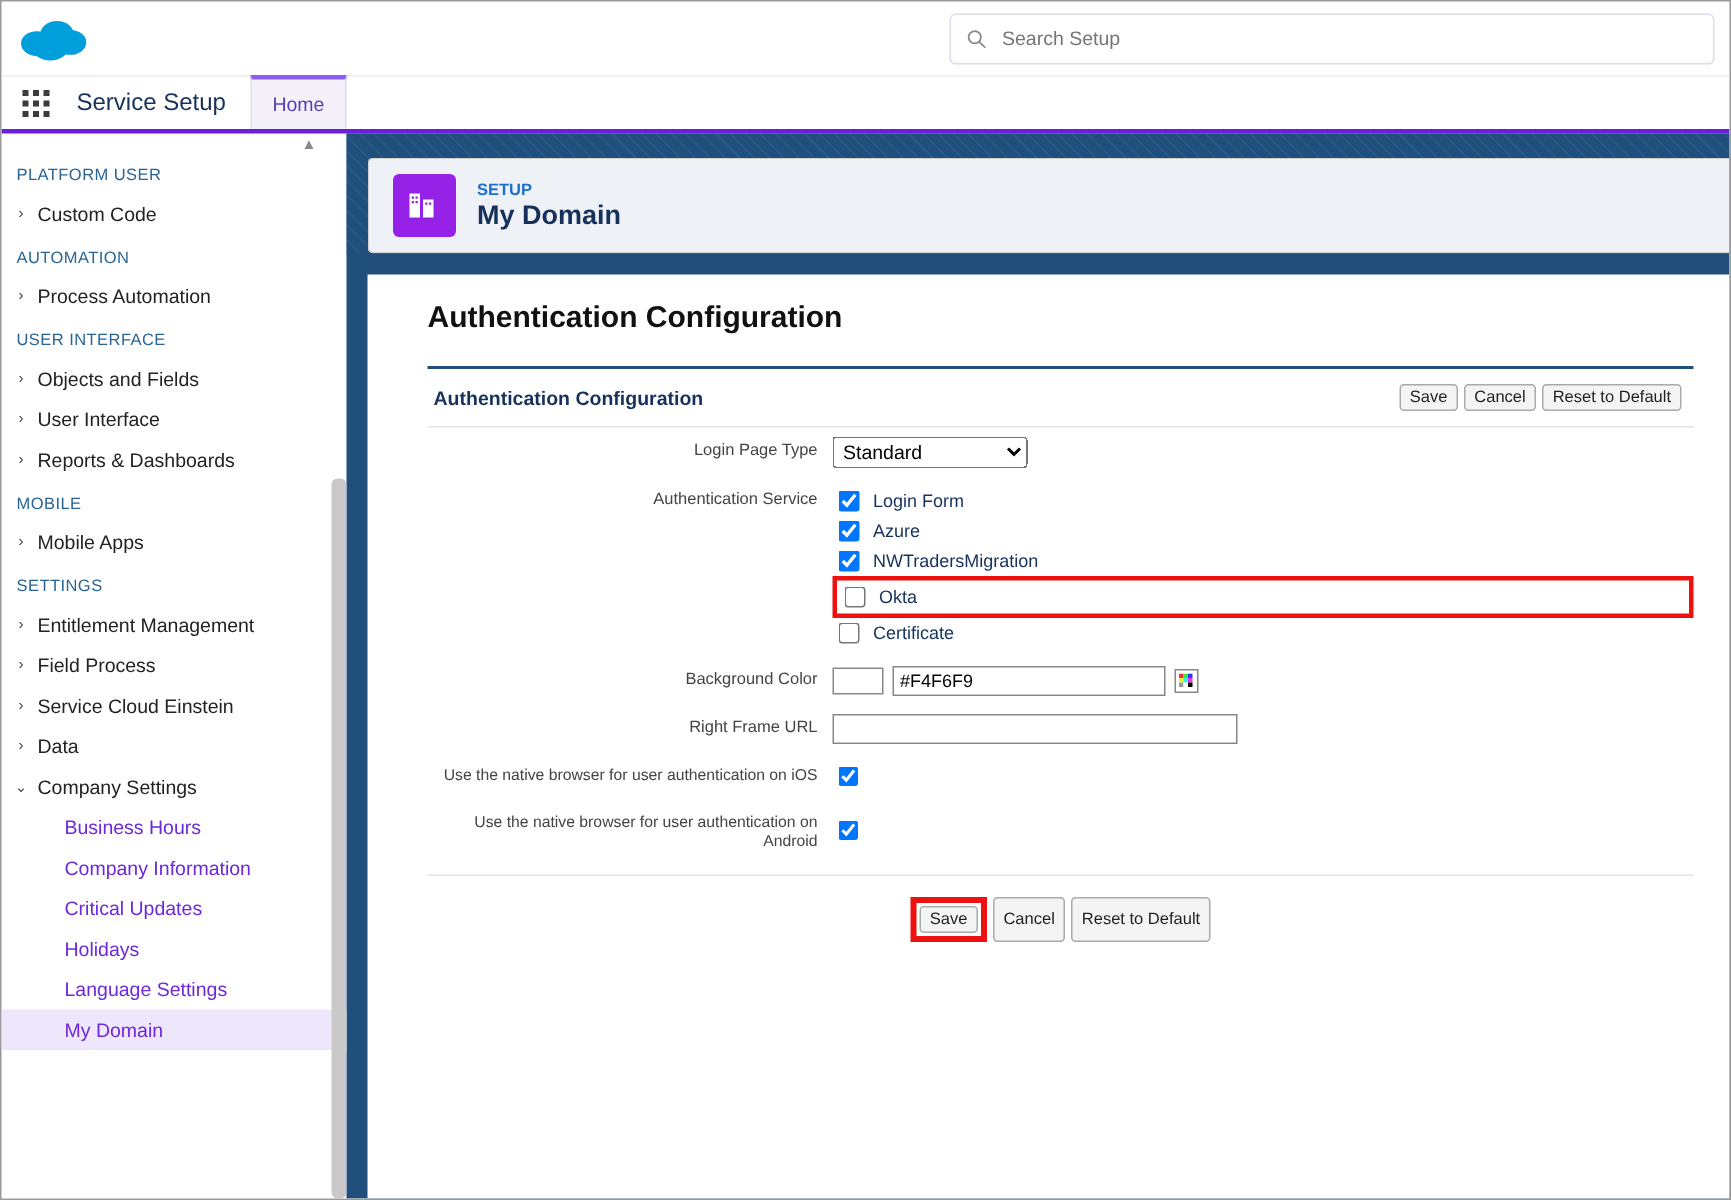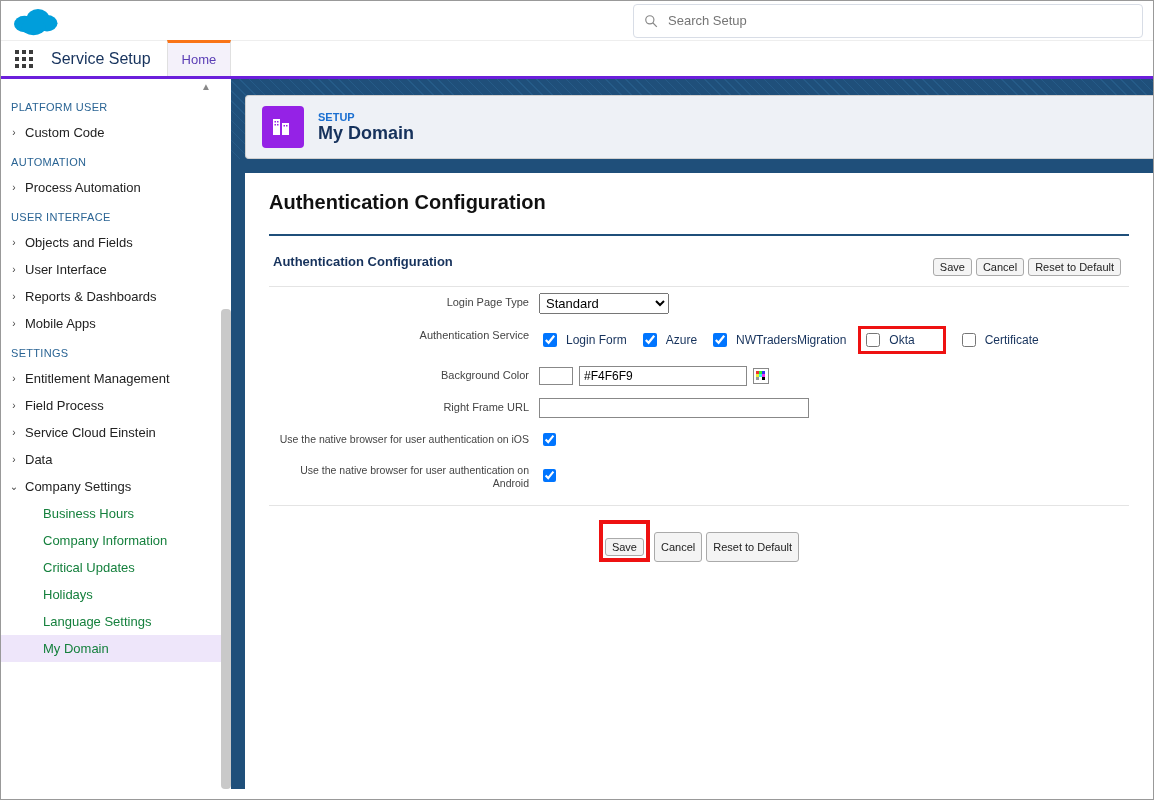--- a/index.html
+++ b/index.html
@@ -1,76 +1,76 @@
 <!DOCTYPE html>
 <html><head>
 <meta charset="utf-8">
 <style>
   * { box-sizing: border-box; }
   html, body { margin:0; padding:0; font-family: "Salesforce Sans", Arial, sans-serif; font-size:13px; color:#16325c; background:#fff; }
   .frame { width:1154px; height:800px; border:1px solid #999; position:relative; overflow:hidden; }
 
   
-  .top-header { height:40px; display:flex; align-items:center; justify-content:space-between; padding:0 10px; border-bottom:1px solid #eee; }
+  .top-header { height:50px; display:flex; align-items:center; justify-content:space-between; padding:0 10px; border-bottom:1px solid #eee; }
   .cloud-logo { width:48px; height:34px; }
   .search-wrap { width:510px; height:34px; border:1px solid #d8dde6; border-radius:4px; display:flex; align-items:center; padding:0 10px; color:#666; }
   .search-wrap input { border:none; outline:none; font-size:13px; flex:1; margin-left:8px; color:#444; }
 
   
   .nav-bar { height:38px; display:flex; align-items:stretch; border-bottom:3px solid #6b1fdb; }
   .app-launcher { width:46px; display:flex; align-items:center; justify-content:center; }
   .app-launcher .grid9 { width:18px; height:18px; display:grid; grid-template-columns:repeat(3,4px); grid-template-rows:repeat(3,4px); gap:3px; }
   .app-launcher .grid9 span { background:#3b3b3b; width:4px; height:4px; }
   .app-name { font-size:16px; font-weight:400; display:flex; align-items:center; padding:0 16px 0 4px; white-space:nowrap; }
   .nav-tabs { display:flex; }
   .nav-tab { display:flex; align-items:center; padding:0 14px; border-left:1px solid #e0e0e0; border-right:1px solid #e0e0e0; font-size:13px; cursor:pointer; gap:6px; }
-  .nav-tab.active { background:#f4f1fa; border-top:3px solid #f97316; margin-top:-1px; color:#5a3db5; }
+  .nav-tab.active { background:#f4f1fa; border-top:3px solid #8b5cf6; margin-top:-1px; color:#5a3db5; }
   .chevron { font-size:10px; }
 
   
   .body { display:flex; height:calc(100% - 50px - 38px); }
   .sidebar { width:230px; overflow-y:auto; padding:12px 0 0 0; position:relative; }
   .side-scroll-ind { position:absolute; top:2px; left:200px; font-size:10px; color:#888; }
   .side-section { font-size:11px; color:#2a6494; letter-spacing:0.3px; padding:10px 10px 6px 10px; }
   .side-item { display:flex; align-items:center; gap:6px; padding:6px 8px 6px 8px; font-size:13px; color:#222; cursor:pointer; }
   .side-item .car { width:10px; text-align:center; color:#444; font-size:10px; }
-  .side-sub { padding:6px 8px 6px 42px; font-size:13px; color:#15803d; cursor:pointer; }
+  .side-sub { padding:6px 8px 6px 42px; font-size:13px; color:#6d28d9; cursor:pointer; }
   .side-sub.selected { background:#eee6fa; }
   .sidebar-scrollbar-hint { position:absolute; right:0; top:230px; width:10px; height:480px; background:#c9c9c9; border-radius:4px;}
 
   
   .main { flex:1; background:#1f4f7a; display:flex; flex-direction:column; overflow:hidden; }
   .main-inner-pad { background:repeating-linear-gradient(45deg,#1f4f7a,#1f4f7a 6px,#255b88 6px,#255b88 7px); padding:16px 0 0 14px; }
   .page-header { background:#eef1f6; border:1px solid #d0d0d0; border-right:none; border-radius:4px 0 0 4px; display:flex; align-items:center; padding:10px 16px; gap:14px; }
   .page-icon { width:42px; height:42px; background:#9522e6; border-radius:4px; display:flex; align-items:center; justify-content:center; }
   .page-head-text .crumb { font-size:11px; color:#1a6fd1; font-weight:600; }
   .page-head-text .title { font-size:18px; font-weight:700; color:#16325c; }
 
-  .content-card { margin:14px 0 0 14px; background:#fff; padding:18px 24px 24px 24px; flex:1; overflow:auto; }
+  .content-card { margin:14px 0 0 14px; background:#fff; padding:18px 24px 24px 40px; flex:1; overflow:auto; }
   .content-title { font-size:20px; color:#111; margin:0 0 20px 0; font-family: Arial; }
 
   .config-section { border-top:2px solid #1f4f7a; }
   .section-row { display:flex; align-items:center; justify-content:space-between; padding:10px 8px 10px 4px; border-bottom:1px solid #e4e4e4; }
   .section-title { font-weight:700; font-size:13px; }
   .btn-row { display:flex; gap:4px; }
-  .btn { font-size:11px; padding:2px 6px; border:1px solid #aaa; background:#f4f4f4; border-radius:3px; cursor:pointer; font-family:Arial; color:#222;margin-top:12px; }
+  .btn { font-size:11px; padding:2px 6px; border:1px solid #aaa; background:#f4f4f4; border-radius:3px; cursor:pointer; font-family:Arial; color:#222; }
 
   .form-table { width:100%; }
   .form-row { display:flex; padding:6px 0; }
   .form-label { width:270px; text-align:right; font-size:11px; color:#444; padding:3px 10px 0 0; }
-  .form-field { flex:1; display:flex; flex-direction:row; gap:12px; }
+  .form-field { flex:1; display:flex; flex-direction:column; gap:0; }
   .form-field.inline { flex-direction:row; align-items:center; gap:6px; flex-wrap:wrap; }
   select.native { font-size:13px; padding:1px 2px; width:130px; }
   .chk-row { display:flex; align-items:center; gap:6px; font-size:12px; }
   .chk-row input[type=checkbox] { width:14px; height:14px; }
   .okta-box { border:3px solid #e11; padding:1px 28px 1px 1px; display:inline-flex; }
   .choosefile { font-size:12px; border:1px solid #888; padding:2px 4px; background:#efefef; cursor:pointer; }
   .nofile { font-size:12px; color:#222; }
   .color-swatch { width:34px; height:18px; border:1px solid #888; background:#fff; display:inline-block; }
-  .hex-input { width:168px; font-size:12px; padding:2px 4px; border:1px solid #888; }
+  .hex-input { width:182px; font-size:12px; padding:2px 4px; border:1px solid #888; }
   .picker-icon { width:16px; height:16px; border:1px solid #888; display:inline-flex; align-items:center; justify-content:center; font-size:10px; cursor:pointer; }
   .url-input { width:270px; font-size:12px; padding:2px 4px; border:1px solid #888; }
 
   .bottom-actions { padding:14px 0 0 0; display:flex; justify-content:center; gap:4px; border-top:1px solid #e4e4e4; margin-top:10px; }
   .save-emph { border:4px solid #e11; padding:2px 2px; display:inline-block; }
 
   .form-row.compact .form-label { font-size:10.5px; line-height:1.2; width:270px; }
 </style>
 </head>
 <body>
@@ -141,20 +141,21 @@
         </div>
       <div class="side-item">
           <span class="car">›</span>
           <span>User Interface</span>
         </div>
       <div class="side-item">
           <span class="car">›</span>
           <span>Reports &amp; Dashboards</span>
         </div>
 
+      <div class="side-section">MOBILE</div>
       <div class="side-item">
           <span class="car">›</span>
           <span>Mobile Apps</span>
         </div>
 
       <div class="side-section">SETTINGS</div>
       <div class="side-item">
           <span class="car">›</span>
           <span>Entitlement Management</span>
         </div>

